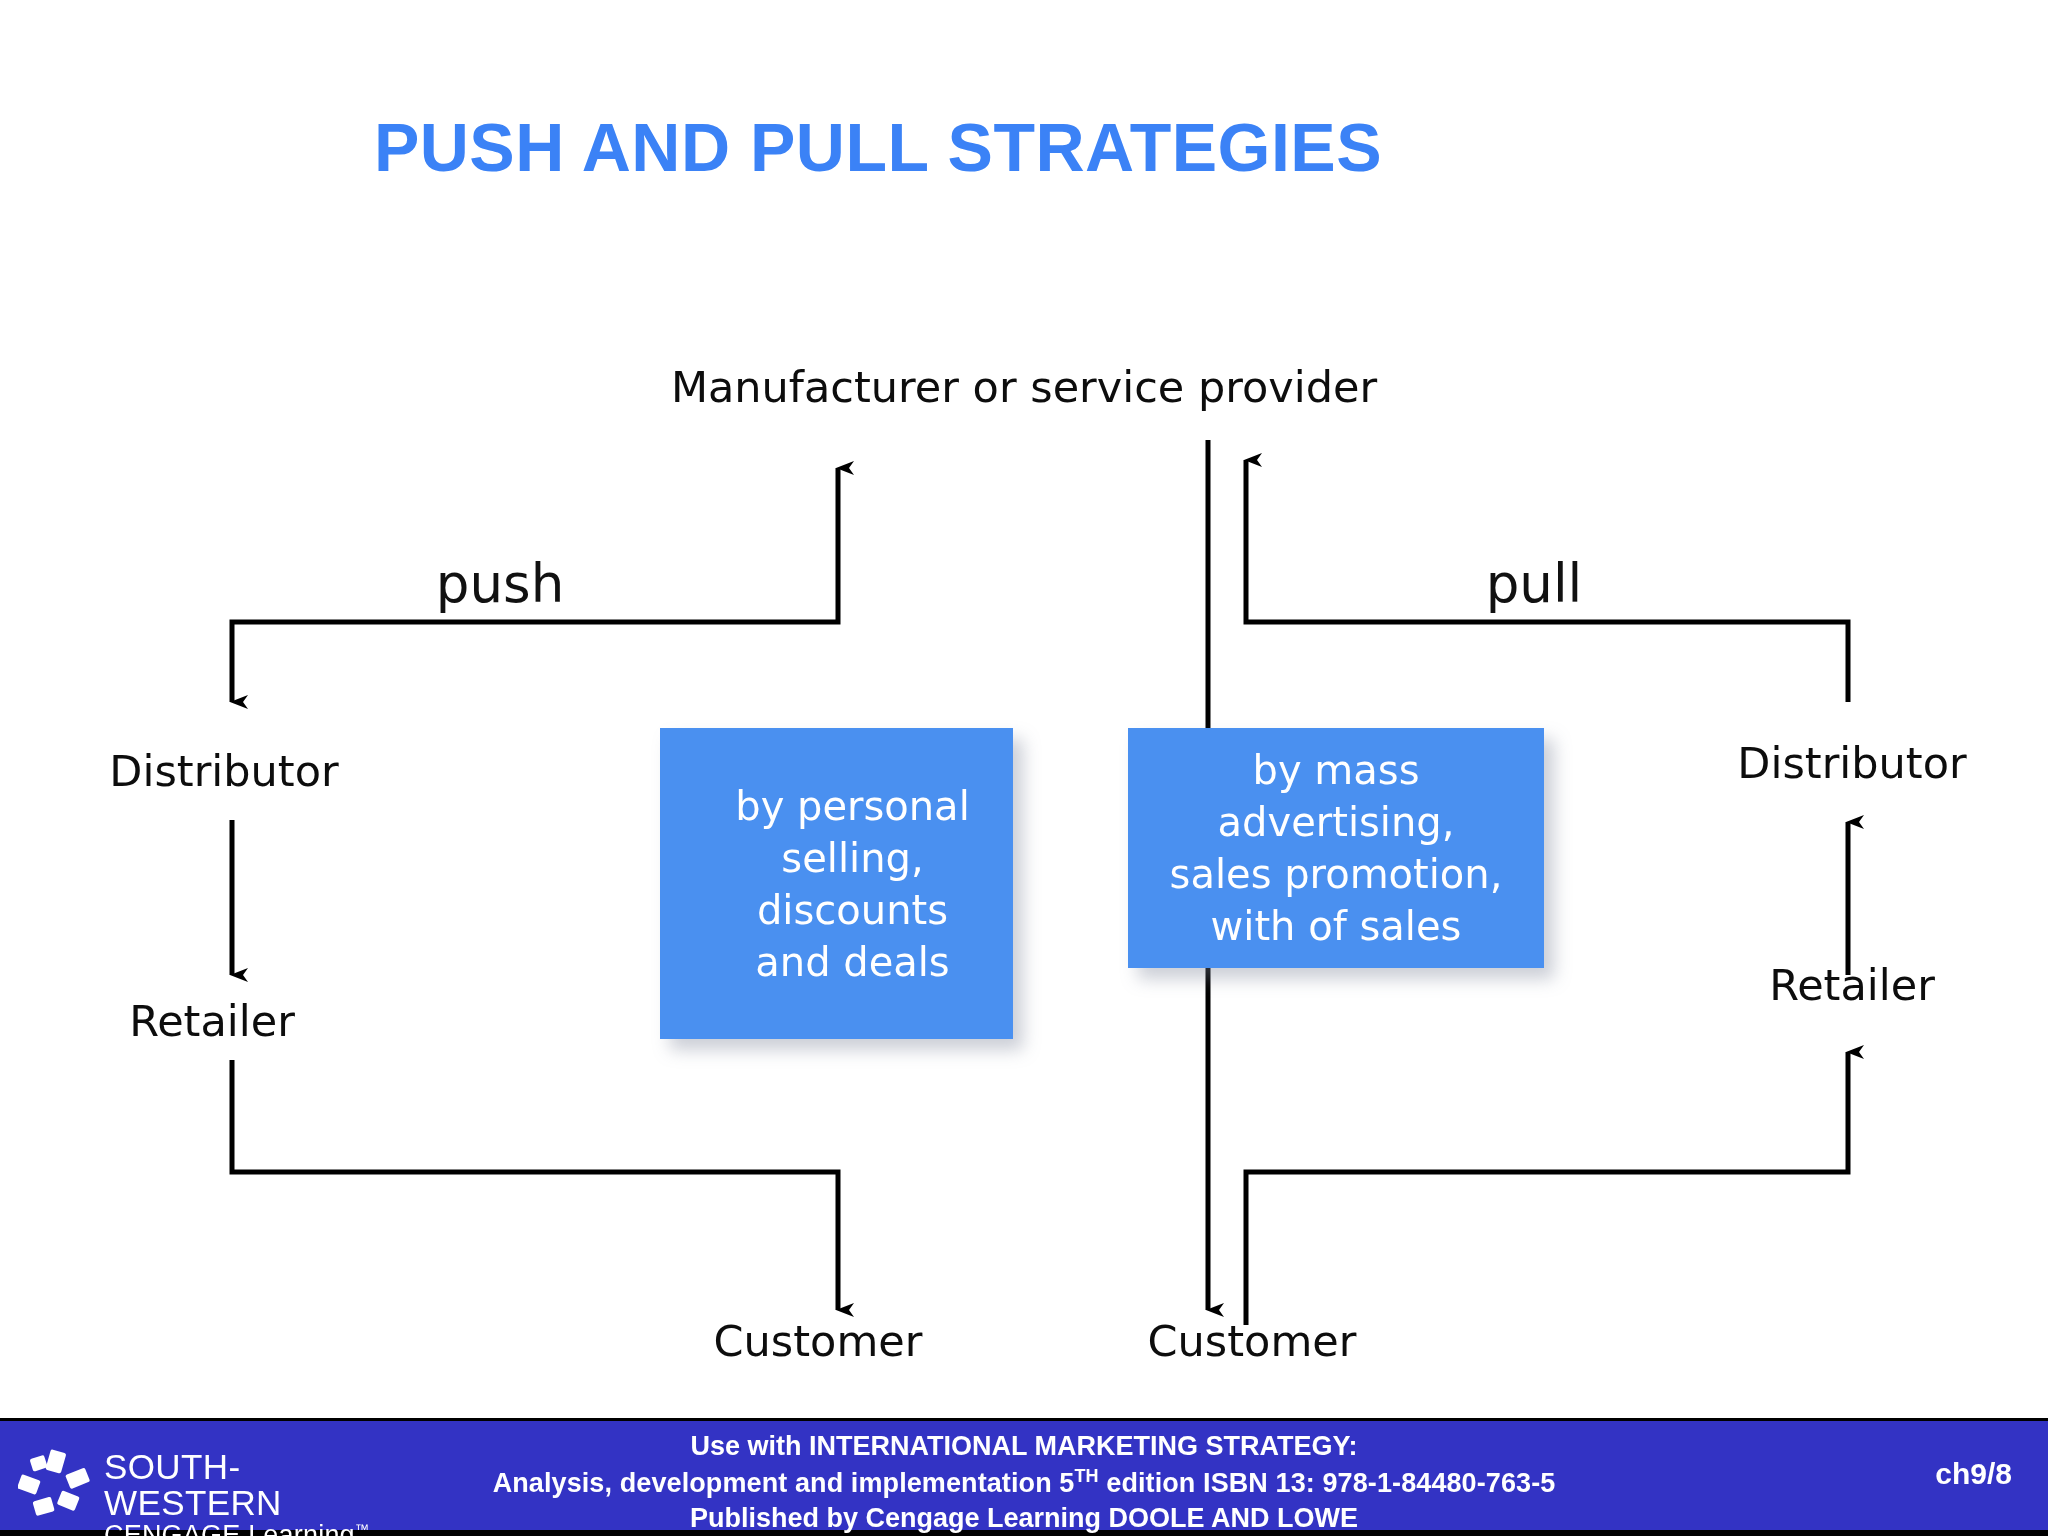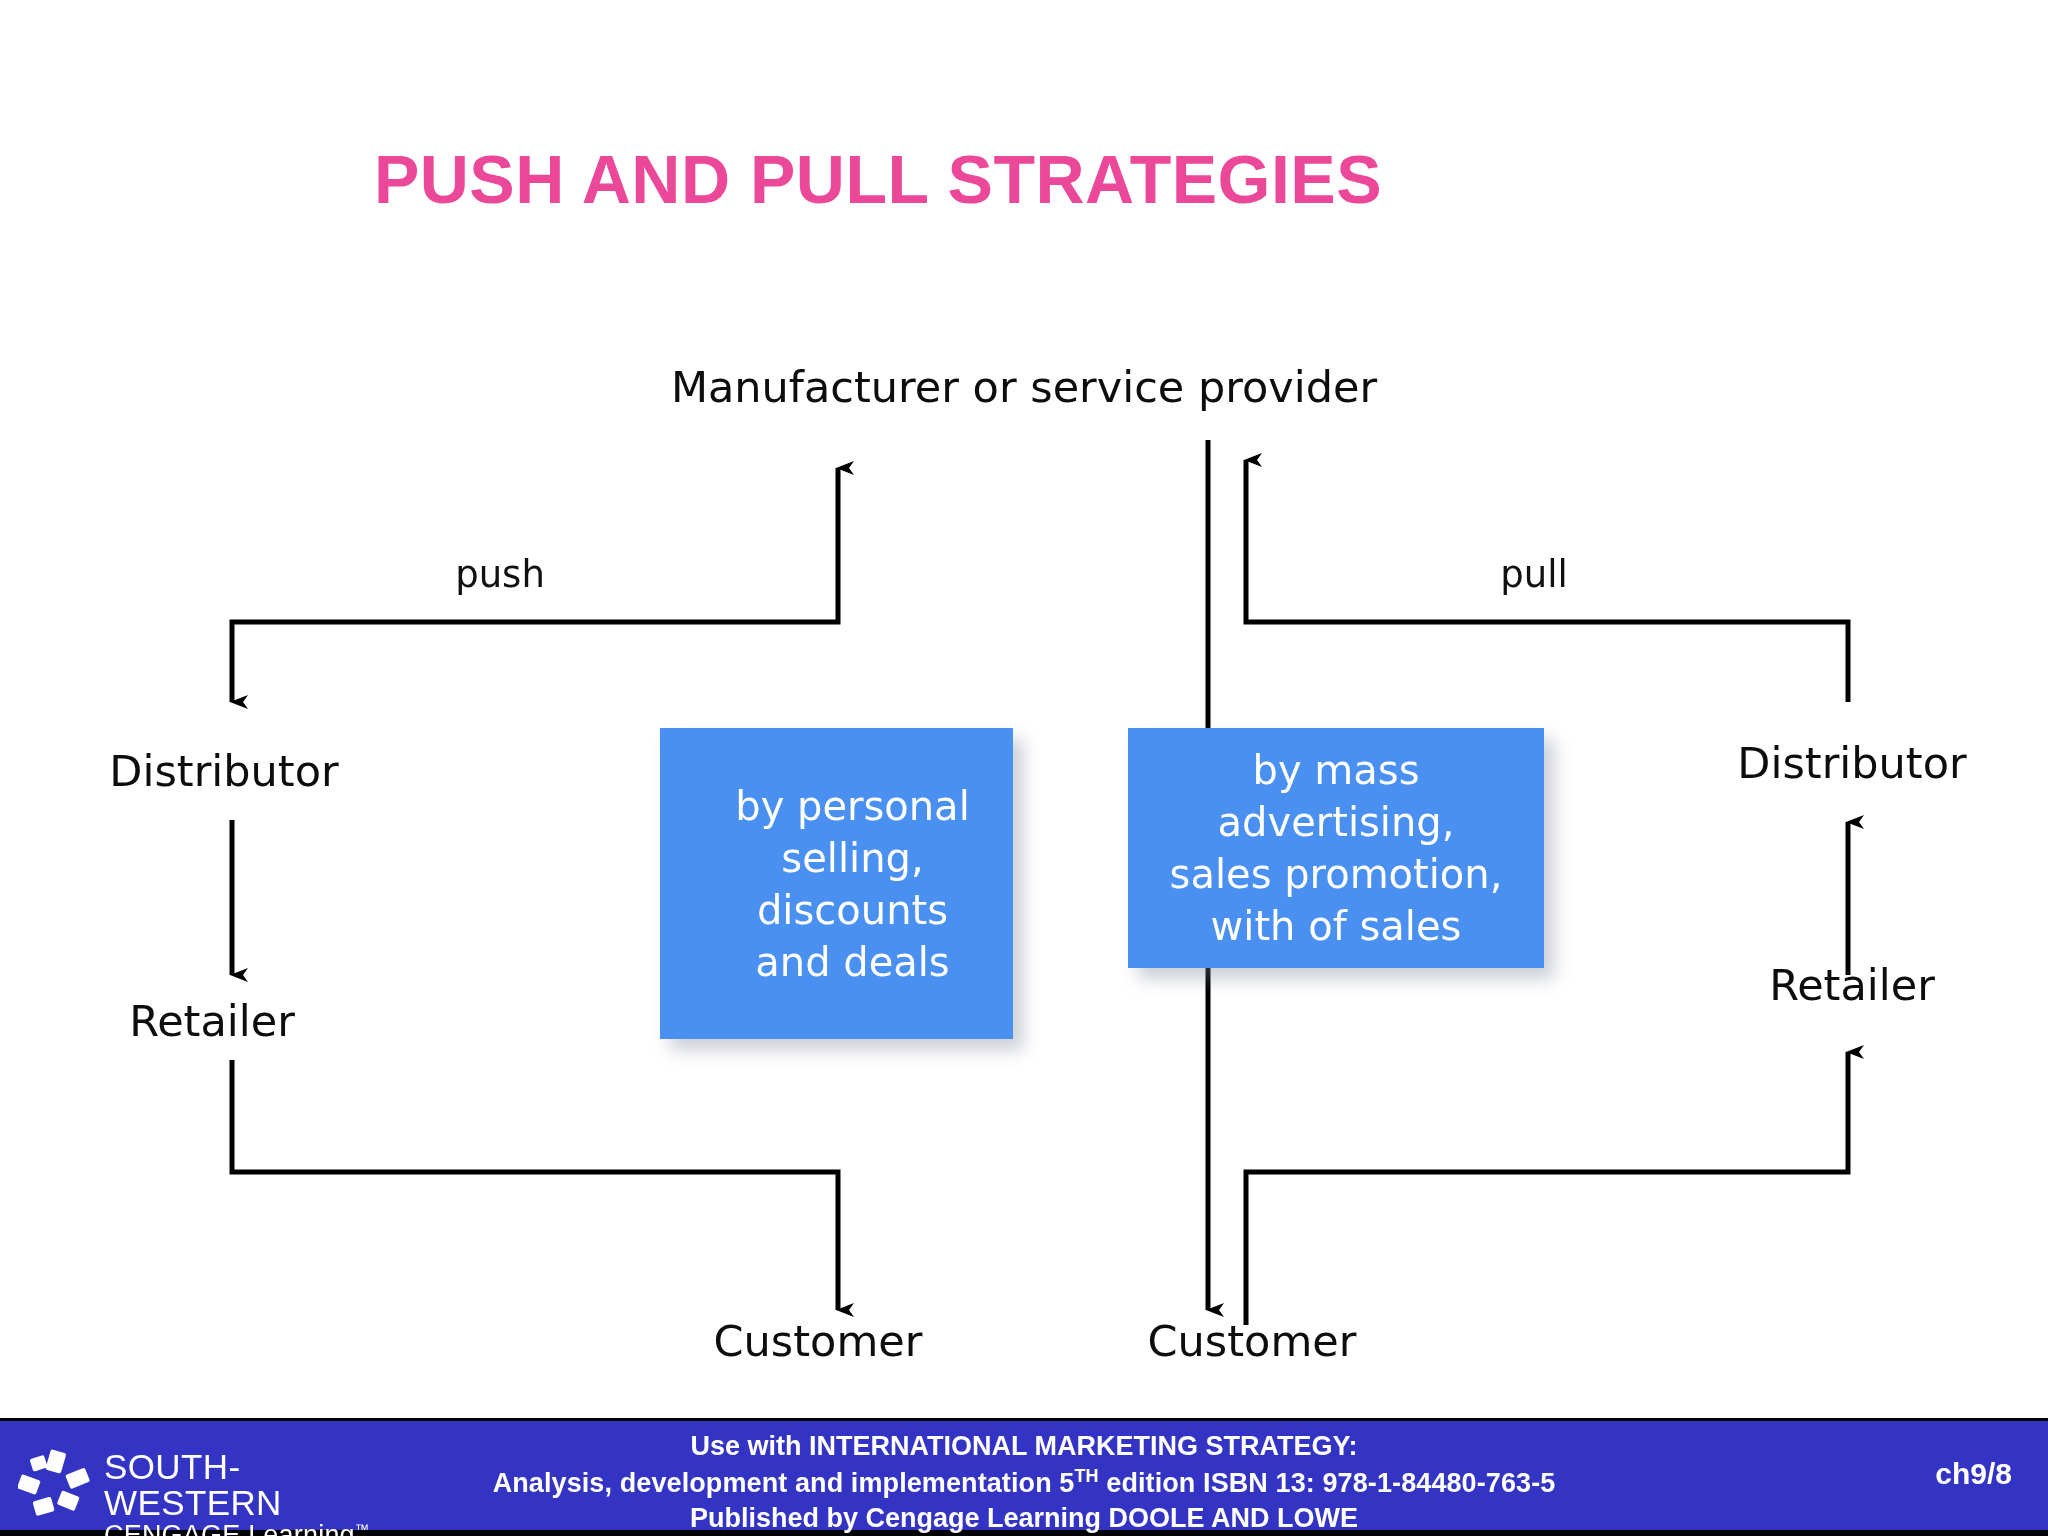--- a/index.html
+++ b/index.html
@@ -8,40 +8,39 @@
     font-family:"DejaVu Sans","Liberation Sans",sans-serif;
     position:relative;
   }
   #slide{position:absolute;inset:0;background:#ffffff;}
 
   
   .title{
     position:absolute;left:0;top:108px;width:1756px;
     text-align:center;
     font-family:"Liberation Sans","DejaVu Sans",sans-serif;
-    font-weight:bold;font-size:68px;letter-spacing:0.5px;color:#ec4899;
+    font-weight:bold;font-size:68px;letter-spacing:0.5px;color:#3b82f6;
     white-space:nowrap;
-    margin-top:32px;
   }
 
   
   #stage{position:absolute;left:0;top:0;width:2048px;height:1420px;}
   #wires{position:absolute;left:0;top:0;width:2048px;height:1420px;}
 
   .node{
     position:absolute;color:#0d0d0d;
     font-family:"DejaVu Sans","Liberation Sans",sans-serif;
     font-size:43px;font-weight:400;white-space:nowrap;line-height:1;
   }
   .node.c{transform:translateX(-50%);}
 
   .flowlabel{
     position:absolute;color:#111;
     font-family:"DejaVu Sans","Liberation Sans",sans-serif;
-    font-size:37px;white-space:nowrap;transform:translateX(-50%);
+    font-size:53px;white-space:nowrap;transform:translateX(-50%);
   }
 
   
   .callout{
     position:absolute;background:#4a90f0;
     box-shadow:10px 11px 16px rgba(120,130,150,0.38);
     display:flex;align-items:center;justify-content:center;
     text-align:center;
   }
   .callout span{

